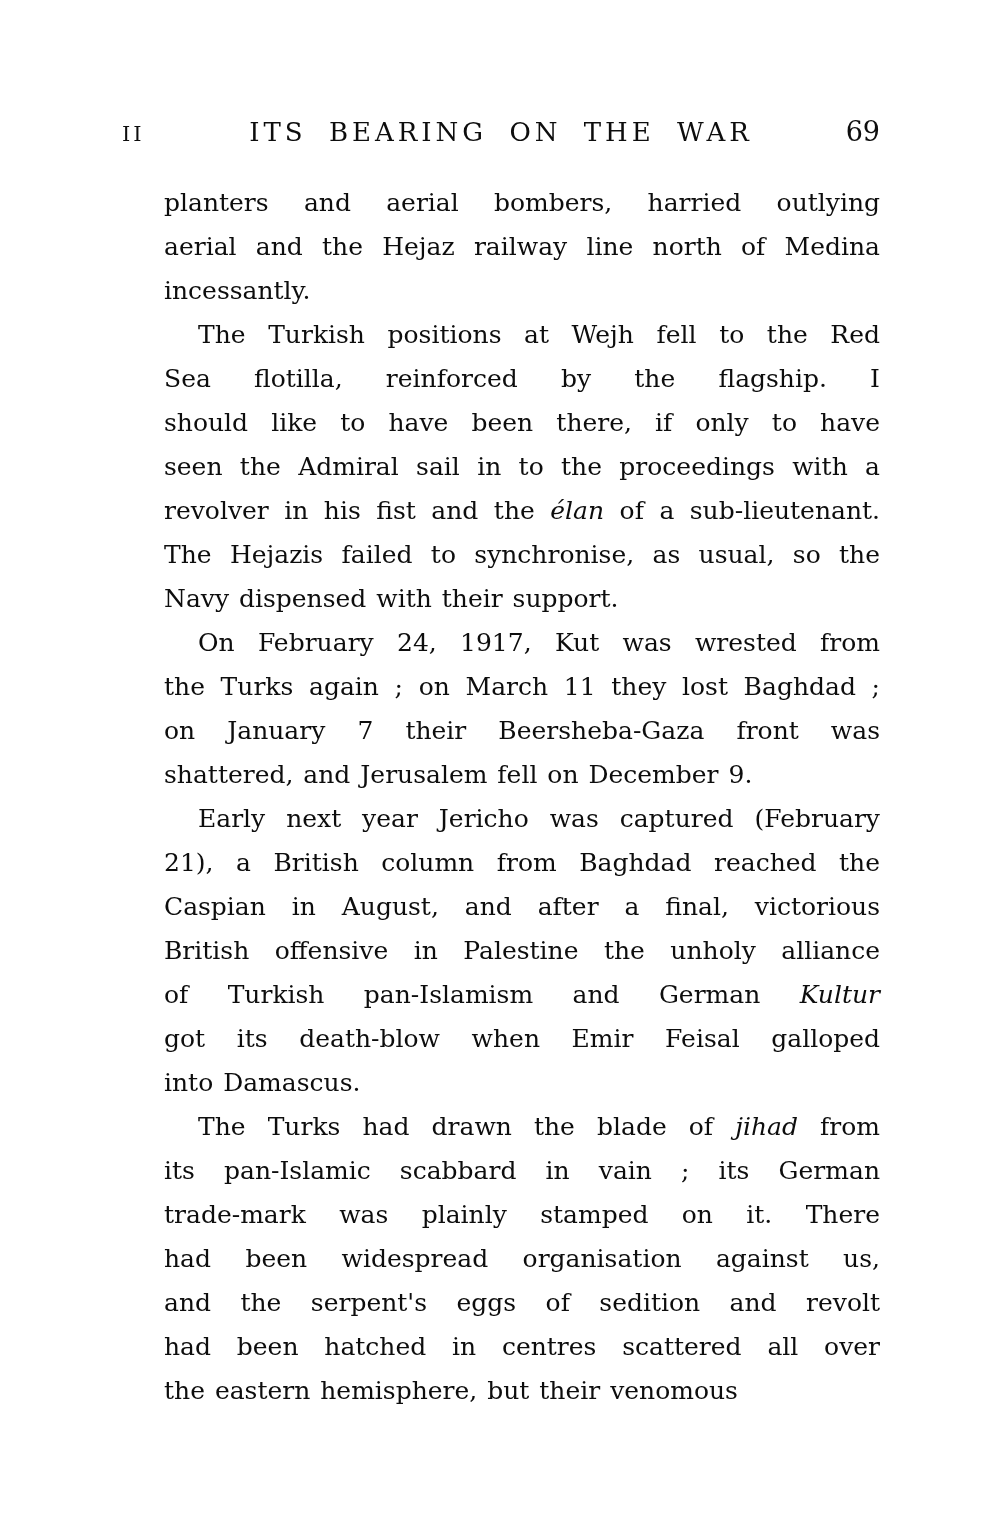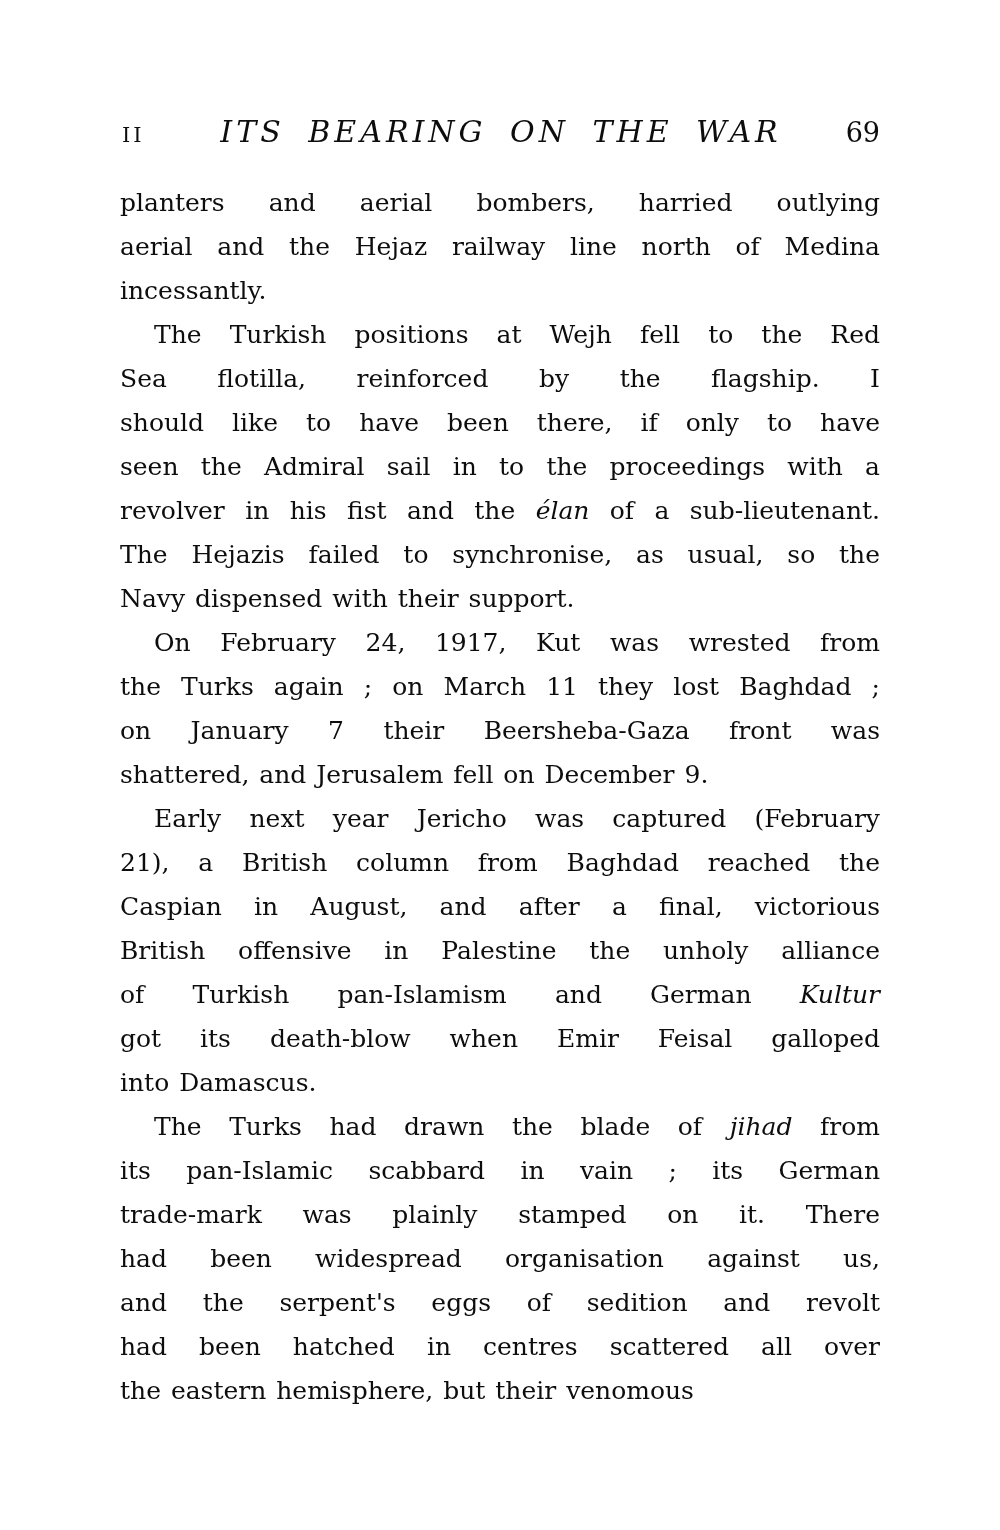--- a/index.html
+++ b/index.html
@@ -27,44 +27,44 @@
   }
   .chapter {
     width: 106px;
     font-size: 21px;
     letter-spacing: 3px;
     padding-left: 2px;
   }
   .running-title {
     flex: 1;
     text-align: center;
-    font-size: 30px;
+    font-size: 26px;
     letter-spacing: 4px;
     word-spacing: 10px;
     white-space: nowrap;
-    font-style: italic;
   }
   .folio {
     width: 106px;
     text-align: right;
     font-size: 27px;
   }
   .body-text {
     position: absolute;
     top: 181px;
     left: 120px;
     width: 760px;
     font-size: 25px;
     line-height: 44px;
     word-spacing: 2px;
   }
   .tline {
     text-align: justify;
     text-align-last: justify;
     height: 44px;
+    margin-left: 44px;
   }
   .tline.last {
     text-align-last: left;
   }
   .tline.first-indent {
     text-indent: 34px;
   }
   .tline i {
     font-style: italic;
   }

